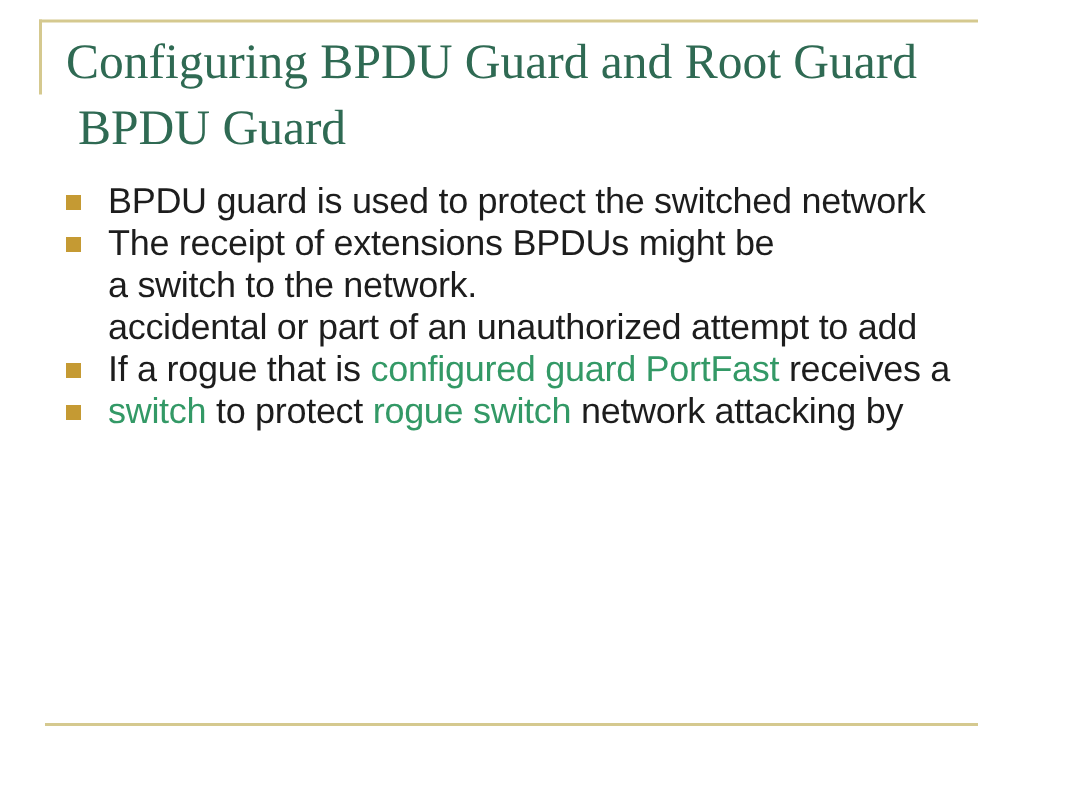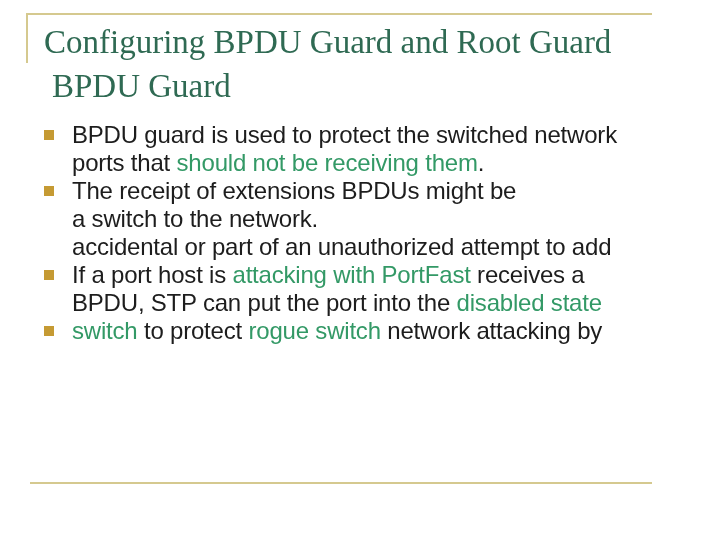--- a/index.html
+++ b/index.html
@@ -98,36 +98,34 @@
   <div class="title-block">
     <h1 class="slide-title">Configuring BPDU Guard and Root Guard</h1>
     <h2 class="slide-subtitle">BPDU Guard</h2>
   </div>
 
   <div class="bullet-list">
       <div class="bullet-item">
         <span class="bullet-square"></span>
         <div class="bullet-text">
           <div class="bullet-line"><span class="seg-black">BPDU guard is used to protect the switched network</span></div>
-          <div class="bullet-line"><span class="seg-black">ports that </span><span class="seg-green">should not be receiving them</span><span class="seg-black">.</span></div>
         </div>
       </div>
       <div class="bullet-item">
         <span class="bullet-square"></span>
         <div class="bullet-text">
           <div class="bullet-line"><span class="seg-black">The receipt of extensions BPDUs might be</span></div>
           <div class="bullet-line"><span class="seg-black">a switch to the network.</span></div>
           <div class="bullet-line"><span class="seg-black">accidental or part of an unauthorized attempt to add</span></div>
         </div>
       </div>
       <div class="bullet-item">
         <span class="bullet-square"></span>
         <div class="bullet-text">
-          <div class="bullet-line"><span class="seg-black">If a port host is </span><span class="seg-green">attacking with PortFast</span><span class="seg-black"> receives a</span></div>
-          <div class="bullet-line"><span class="seg-black">BPDU, STP can put the port into the </span><span class="seg-green">disabled state</span></div>
+          <div class="bullet-line"><span class="seg-black">If a rogue that is </span><span class="seg-green">configured guard PortFast</span><span class="seg-black"> receives a</span></div>
         </div>
       </div>
       <div class="bullet-item">
         <span class="bullet-square"></span>
         <div class="bullet-text">
           <div class="bullet-line"><span class="seg-green">switch</span><span class="seg-black"> to protect </span><span class="seg-green">rogue switch</span><span class="seg-black"> network attacking by</span></div>
         </div>
       </div>
     </div>
 

